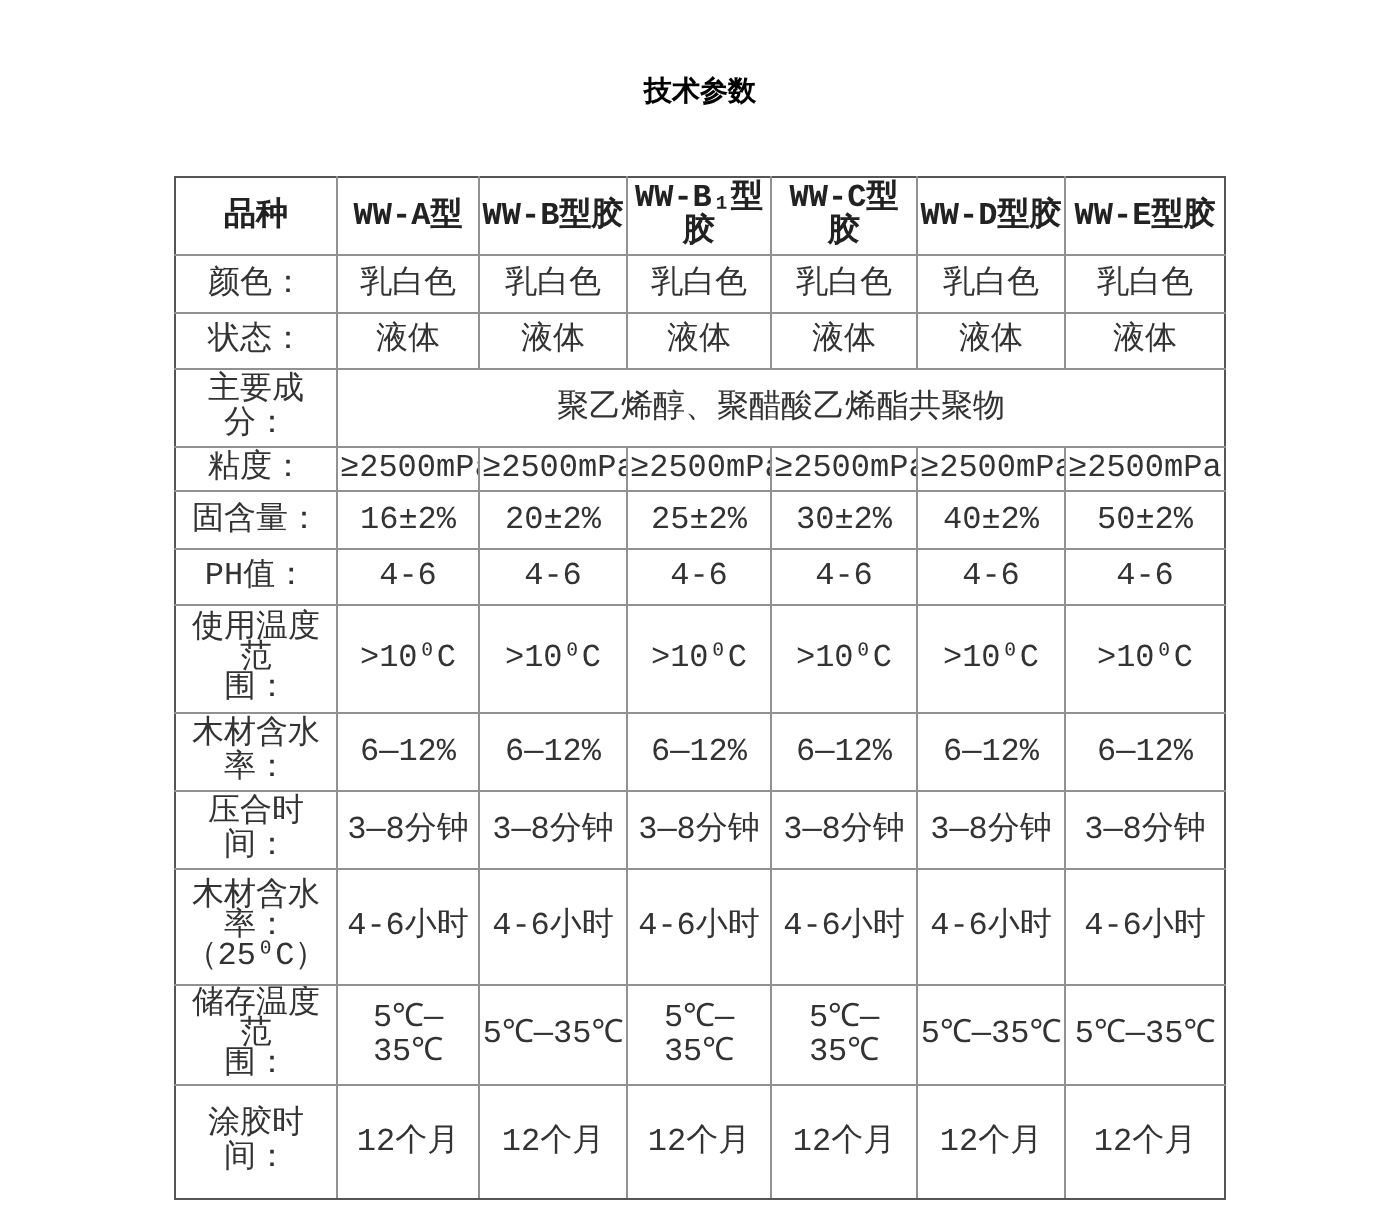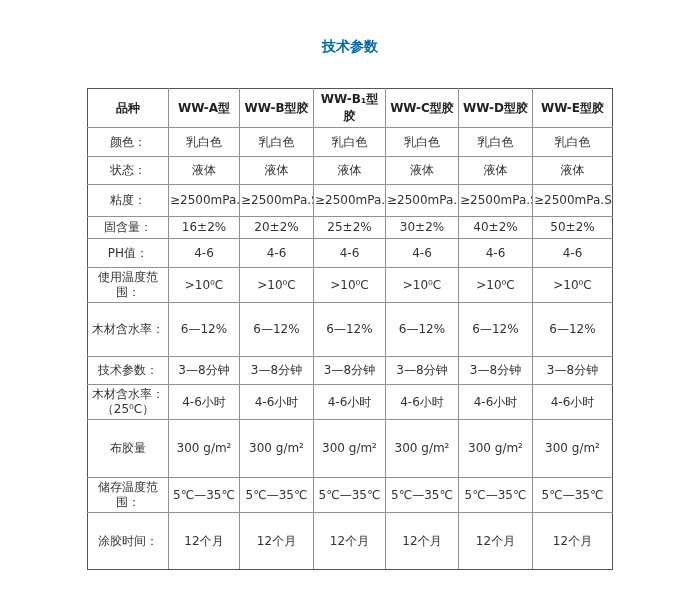--- a/index.html
+++ b/index.html
@@ -14,29 +14,30 @@
     width: 700px;
     height: 610px;
     overflow: hidden;
   }
   .title {
     margin: 38px 0 0 0;
     text-align: center;
     font-size: 14px;
     line-height: 17px;
     font-weight: bold;
-    color: #0369a1;
+    color: #000000;
   }
   table.spec-table {
     margin: 33px 0 0 87px;
     border-collapse: collapse;
     table-layout: fixed;
     width: 525px;
-    font-size: 12px;
+    font-size: 16px;
     color: #333333;
+    font-family: Liberation Mono, monospace;
   }
   .spec-table th, .spec-table td {
     border: 1px solid #919191;
     text-align: center;
     vertical-align: middle;
     padding: 2px 1px;
     font-weight: normal;
     line-height: 17px;
     overflow: hidden;
   }
@@ -111,20 +112,24 @@
         <tr>
           <th class="row-label">状态：</th>
           <td>液体</td>
           <td>液体</td>
           <td>液体</td>
           <td>液体</td>
           <td>液体</td>
           <td>液体</td>
         </tr>
         <tr>
+          <th class="row-label">主要成分：</th>
+          <td colspan="6">聚乙烯醇、聚醋酸乙烯酯共聚物</td>
+        </tr>
+        <tr>
           <th class="row-label">粘度：</th>
           <td>≥2500mPa.S</td>
           <td>≥2500mPa.S</td>
           <td>≥2500mPa.S</td>
           <td>≥2500mPa.S</td>
           <td>≥2500mPa.S</td>
           <td>≥2500mPa.S</td>
         </tr>
         <tr>
           <th class="row-label">固含量：</th>
@@ -157,46 +162,37 @@
         <tr>
           <th class="row-label">木材含水率：</th>
           <td>6—12%</td>
           <td>6—12%</td>
           <td>6—12%</td>
           <td>6—12%</td>
           <td>6—12%</td>
           <td>6—12%</td>
         </tr>
         <tr>
-          <th class="row-label">技术参数：</th>
+          <th class="row-label">压合时间：</th>
           <td>3—8分钟</td>
           <td>3—8分钟</td>
           <td>3—8分钟</td>
           <td>3—8分钟</td>
           <td>3—8分钟</td>
           <td>3—8分钟</td>
         </tr>
         <tr>
           <th class="row-label multiline">木材含水率：
 （25⁰C）</th>
           <td>4-6小时</td>
           <td>4-6小时</td>
           <td>4-6小时</td>
           <td>4-6小时</td>
           <td>4-6小时</td>
           <td>4-6小时</td>
-        </tr>
-        <tr>
-          <th class="row-label">布胶量</th>
-          <td>300 g/m²</td>
-          <td>300 g/m²</td>
-          <td>300 g/m²</td>
-          <td>300 g/m²</td>
-          <td>300 g/m²</td>
-          <td>300 g/m²</td>
         </tr>
         <tr>
           <th class="row-label multiline">储存温度范
 围：</th>
           <td>5℃—35℃</td>
           <td>5℃—35℃</td>
           <td>5℃—35℃</td>
           <td>5℃—35℃</td>
           <td>5℃—35℃</td>
           <td>5℃—35℃</td>

